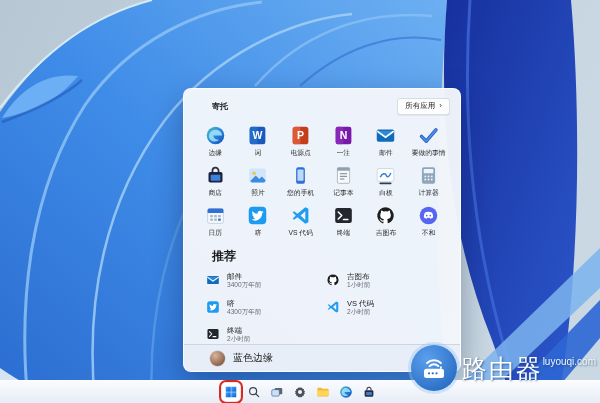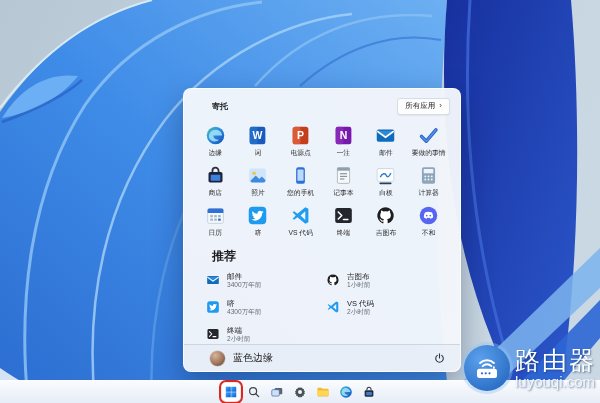--- a/index.html
+++ b/index.html
@@ -55,24 +55,24 @@
   .tb-btn.active{background:rgba(255,255,255,0.9);box-shadow:0 0 2px rgba(0,0,0,0.18);}
   .tb-btn.annotated{outline:2px solid #e0271c;outline-offset:1px;}
 
   
   .watermark{position:absolute;right:4px;bottom:12px;display:flex;align-items:center;
     gap:5px;z-index:50;}
   .wm-badge{width:46px;height:46px;border-radius:50%;flex:none;
     background:radial-gradient(circle at 35% 30%,#5aa0ec,#2b6fc6 78%);
     box-shadow:0 0 0 3px rgba(150,195,240,0.4);display:flex;align-items:center;justify-content:center;}
   .wm-badge svg{width:30px;height:30px;display:block;}
-  .wm-text{display:flex;flex-direction:column;line-height:1;}
+  .wm-text{display:flex;flex-direction:row;line-height:1;}
   .wm-title{font-size:25px;letter-spacing:2px;color:#fff;
     text-shadow:1px 1px 2px rgba(25,55,105,0.6);}
-  .wm-url{font-size:15px;color:#eef5fc;margin-top:1px;
+  .wm-url{font-size:10px;color:#eef5fc;margin-top:1px;
     text-shadow:1px 1px 2px rgba(25,55,105,0.6);}
 </style>
 </head>
 <body>
 
 <div class="screen">
 
   <svg class="wallpaper" viewBox="0 0 600 403" preserveAspectRatio="none">
     <defs>
       <linearGradient id="bgsky" x1="0" y1="0" x2="1" y2="0.3">

